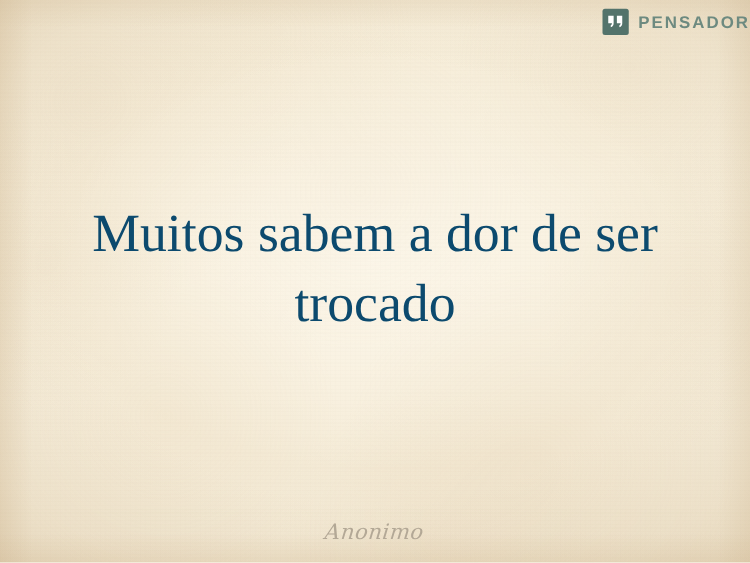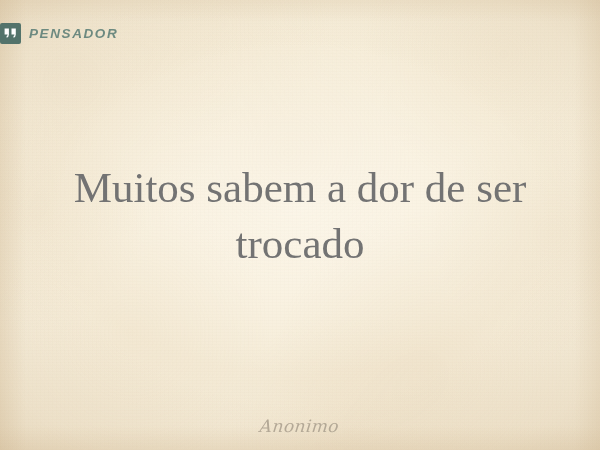--- a/index.html
+++ b/index.html
@@ -82,28 +82,27 @@
 
   .content {
     position: relative;
     width: 100%;
     height: 100%;
   }
 
   
   .brand {
     position: absolute;
-    top: 23px;
+    top: 7px;
     left: 0;
     right: 0;
     display: flex;
     align-items: center;
-    justify-content: flex-start;
+    justify-content: flex-end;
     gap: 8px;
-    font-style: italic;
   }
   .brand-badge {
     width: 21px;
     height: 21px;
     border-radius: 2px;
     background-color: #53736b;
     display: flex;
     align-items: center;
     justify-content: center;
     flex: none;
@@ -125,21 +124,21 @@
     left: 0;
     right: 0;
     top: 160px;
     padding: 0 44px;
     text-align: center;
   }
   .quote-text {
     font-family: "Liberation Serif", serif;
     font-size: 43px;
     line-height: 1.30;
-    color: #737373;
+    color: #0c4a6e;
     margin: 0;
     word-wrap: break-word;
   }
 
   
   .author {
     position: absolute;
     left: 0;
     right: 0;
     bottom: 14px;

